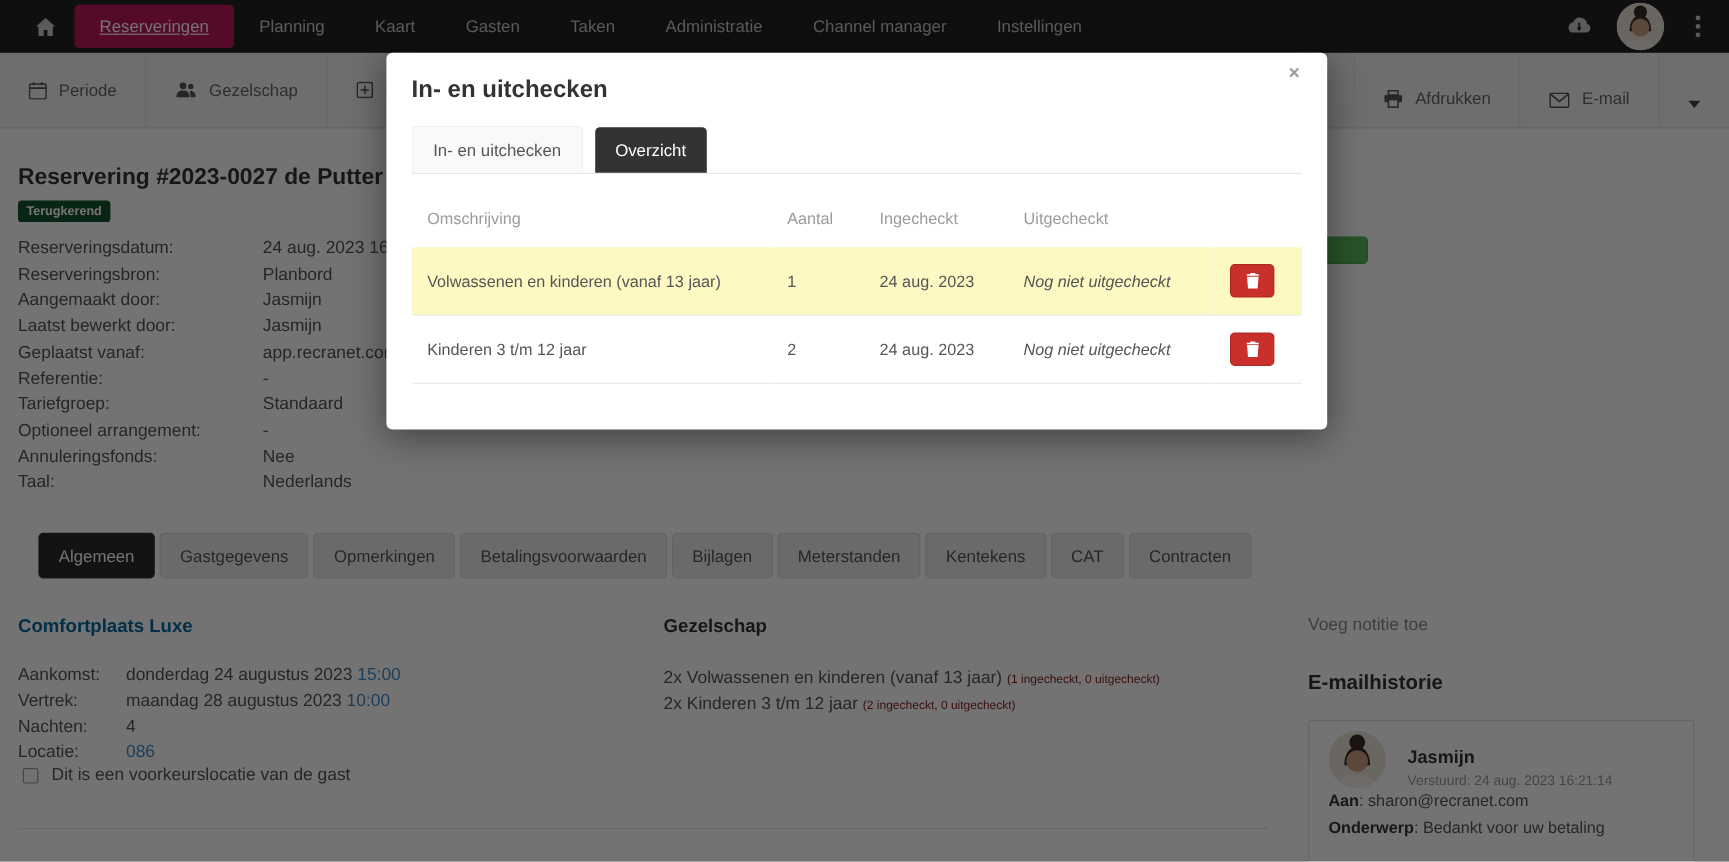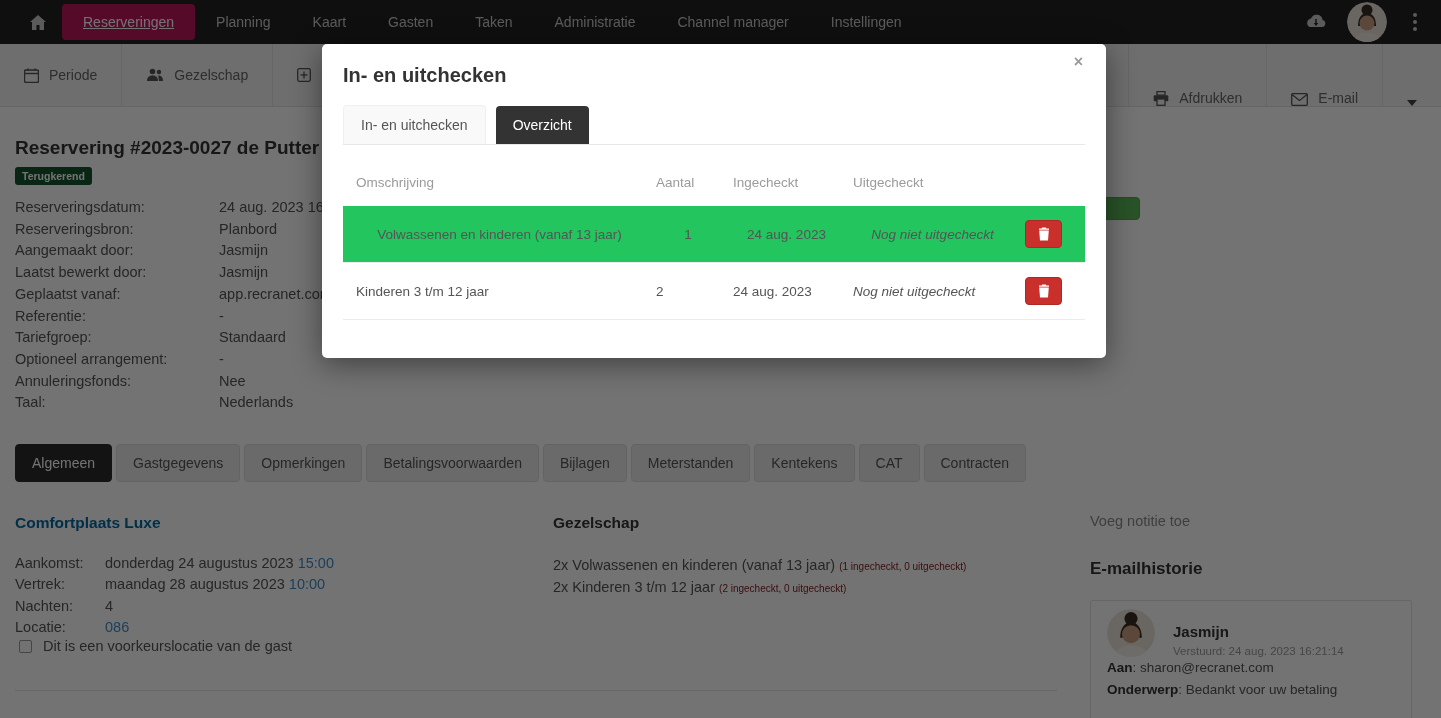--- a/index.html
+++ b/index.html
@@ -15,42 +15,42 @@
   .nav-item.active { background: #be185d; color: #fff; text-decoration: underline; }
   .nav-right { margin-left: auto; display: flex; align-items: center; gap: 20px; }
   .cloud-btn { color: #c9c9c9; display: flex; align-items: center; cursor: pointer; }
   .avatar { width: 40px; height: 40px; border-radius: 50%; overflow: hidden; display: block; }
   .kebab { display: flex; flex-direction: column; gap: 3px; padding: 4px 6px; cursor: pointer; }
   .kebab i { width: 4px; height: 4px; border-radius: 50%; background: #c9c9c9; display: block; }
 
   
   .toolbar { position: absolute; top: 44px; left: 0; width: 100%; height: 63px; background: #f4f4f4;
              border-bottom: 1px solid #e0e0e0; display: flex; align-items: stretch; z-index: 5; }
-  .tb-item { display: flex; align-items: center; gap: 10px; padding: 0 24px; font-size: 14px;
+  .tb-item { display: flex; align-items: center; gap: 10px; padding: 16px 24px; font-size: 14px;
              color: #666; cursor: pointer; white-space: nowrap; }
   .tb-item svg { color: #555; }
   .tb-left { display: flex; }
   .tb-left .tb-item { border-right: 1px solid #e3e3e3; }
   .tb-right { display: flex; margin-left: auto; }
   .tb-right .tb-item { border-left: 1px solid #e3e3e3; align-items: flex-end; }
   .caret { width: 0; height: 0; border-left: 5px solid transparent; border-right: 5px solid transparent;
            border-top: 6px solid #444; display: inline-block; }
 
   
   .main { position: absolute; top: 107px; left: 0; width: 100%; height: 611px; background: #fff; color: #555; }
   .res-title { position: absolute; left: 15px; top: 30px; font-size: 19px; font-weight: bold; color: #333; }
   .res-badge { position: absolute; left: 15px; top: 60px; background: #14532d; color: #fff;
                font-size: 10.5px; font-weight: bold; padding: 3px 7px; border-radius: 3px; }
   .details { position: absolute; left: 15px; top: 90px; font-size: 14.5px; }
   .drow { line-height: 21.7px; }
   .dlabel { display: inline-block; width: 204px; }
   .green-partial { position: absolute; left: 1062px; top: 90px; width: 78px; height: 23px;
                    background: #5cb85c; border: 1px solid #4cae4c; border-radius: 4px; cursor: pointer; }
 
-  .content-tabs { position: absolute; left: 15px; top: 337px; display: flex; gap: 4px; }
+  .content-tabs { position: absolute; left: 32px; top: 337px; display: flex; gap: 4px; }
   .ctab { font-size: 14px; color: #555; background: #ececec; border: 1px solid #dcdcdc;
           border-radius: 4px; padding: 10px 16px; cursor: pointer; white-space: nowrap; }
   .ctab.active { background: #2b2b2b; border-color: #2b2b2b; color: #fff; }
 
   .acc-name { position: absolute; left: 15px; top: 407px; font-size: 15.5px; font-weight: bold;
               color: #0369a1; cursor: pointer; }
   .acc-rows { position: absolute; left: 15px; top: 446px; font-size: 14.5px; }
   .arow { line-height: 21.3px; }
   .alabel { display: inline-block; width: 90px; }
   a.link { color: #428bca; text-decoration: none; cursor: pointer; }
@@ -89,21 +89,21 @@
   .modal-title { margin: 0; padding: 20px 21px 0; font-size: 20px; font-weight: bold; color: #333; }
   .modal-tabs { margin: 18px 21px 0; border-bottom: 1px solid #e8e8e8; display: flex; align-items: flex-end; }
   .mtab { font-size: 14px; padding: 11px 17px; border-radius: 4px 4px 0 0; cursor: pointer; }
   .mtab.inactive { background: #f9f9f9; border: 1px solid #f0f0f0; border-bottom: none; color: #555;
                    margin-right: 10px; }
   .mtab.active { background: #333; color: #fff; }
   .modal-table { margin: 26px 21px 0; width: 742px; border-collapse: collapse; font-size: 13.5px; color: #555; }
   .modal-table th { text-align: left; font-weight: normal; color: #9b9b9b; padding: 4px 0 16px 13px; }
   .modal-table td { padding: 14px 0 14px 13px; vertical-align: middle; }
   .modal-table tbody tr { border-bottom: 1px solid #ececec; }
-  .modal-table tbody tr.striped { background: #22c55e; text-align: center; }
+  .modal-table tbody tr.striped { background: #fef9c3; }
   .col-desc { width: 300px; }
   .col-aantal { width: 77px; }
   .col-in { width: 120px; }
   .col-uit { width: 172px; }
   .col-act { width: 73px; }
   .em { font-style: italic; }
   .del-btn { width: 37px; height: 28px; background: #c9302c; border: 1px solid #ac2925; border-radius: 4px;
              display: flex; align-items: center; justify-content: center; cursor: pointer; }
 </style>
 </head>

